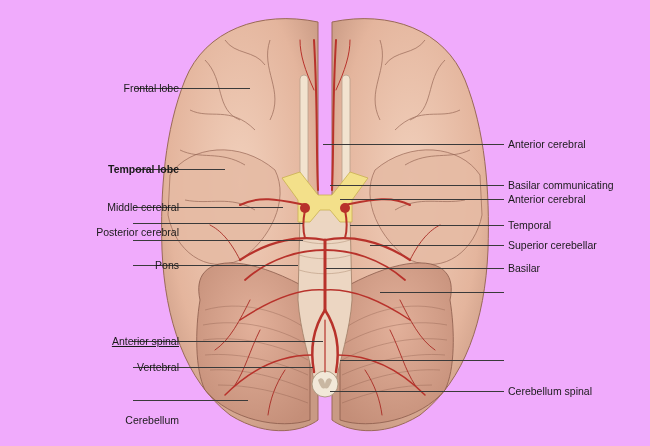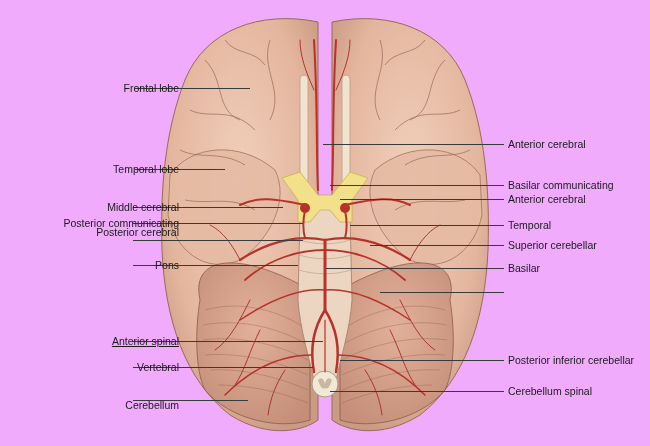--- a/index.html
+++ b/index.html
@@ -157,31 +157,29 @@
   <div class="leader" style="left:330px; top:185px; width:174px;"></div>
   <div class="leader" style="left:340px; top:199px; width:164px;"></div>
   <div class="leader" style="left:350px; top:225px; width:154px;"></div>
   <div class="leader" style="left:370px; top:245px; width:134px;"></div>
   <div class="leader" style="left:326px; top:268px; width:178px;"></div>
   <div class="leader" style="left:380px; top:292px; width:124px;"></div>
   <div class="leader" style="left:340px; top:360px; width:164px;"></div>
   <div class="leader" style="left:330px; top:391px; width:174px;"></div>
 
   <div class="label left" style="right:519px; top:82px;">Frontal lobe</div>
-  <div class="label left" style="right:519px; top:163px;">Temporal lobe</div>
+  <div class="label left" style="right:519px; top:163px;font-weight:bold;">Temporal lobe</div>
   <div class="label left" style="right:519px; top:201px;">Middle cerebral</div>
-  <div class="label left" style="right:519px; top:217px;">Posterior communicating</div>
   <div class="label left" style="right:519px; top:226px;">Posterior cerebral</div>
   <div class="label left" style="right:519px; top:259px;">Pons</div>
   <div class="label left" style="right:519px; top:335px;text-decoration:underline;">Anterior spinal</div>
   <div class="label left" style="right:519px; top:361px;text-align:right;">Vertebral</div>
-  <div class="label left" style="right:519px; top:399px;margin-left:43px;">Cerebellum</div>
+  <div class="label left" style="right:519px; top:414px;margin-left:43px;">Cerebellum</div>
 
   <div class="label" style="left:508px; top:138px;">Anterior cerebral</div>
   <div class="label" style="left:508px; top:179px;">Basilar communicating</div>
   <div class="label" style="left:508px; top:193px;">Anterior cerebral</div>
   <div class="label" style="left:508px; top:219px;">Temporal</div>
   <div class="label" style="left:508px; top:239px;">Superior cerebellar</div>
   <div class="label" style="left:508px; top:262px;">Basilar</div>
-  <div class="label" style="left:508px; top:354px;">Posterior inferior cerebellar</div>
   <div class="label" style="left:508px; top:385px;">Cerebellum spinal</div>
 
 </div>
 
 </body></html>

